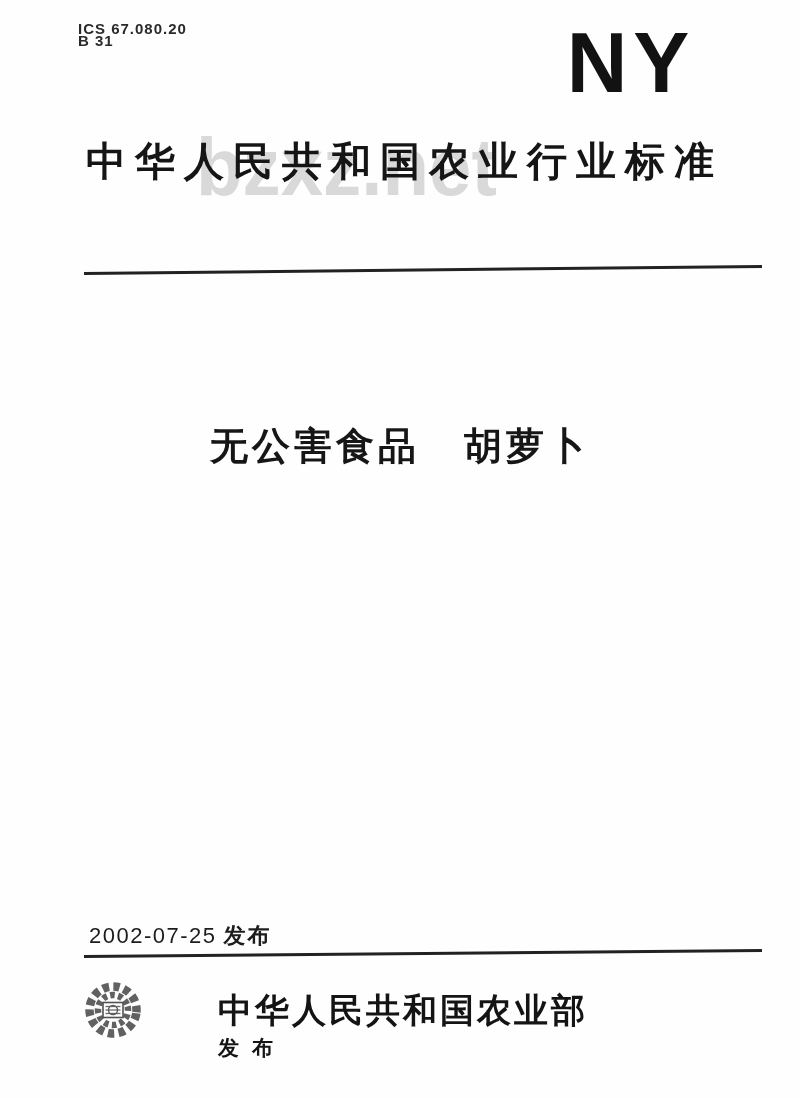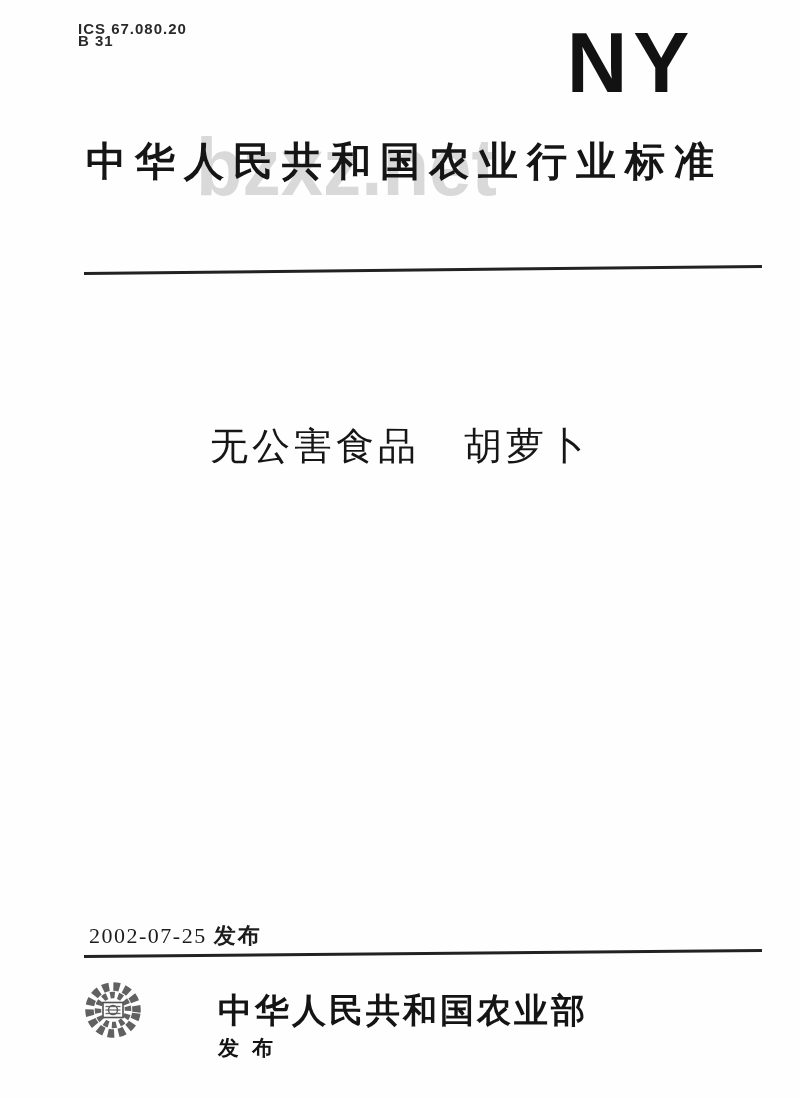--- a/index.html
+++ b/index.html
@@ -120,41 +120,40 @@
   
   .doc-title {
     position: absolute;
     left: 0;
     right: 0;
     top: 424px;
     margin: 0;
     text-align: center;
     font-size: 38px;
     line-height: 44px;
-    font-weight: 400;
+    font-weight: 700;
     letter-spacing: 4px;
     color: #161616;
   }
   .doc-title .gap {
     display: inline-block;
     width: 44px;
   }
 
   
   .date-row {
     position: absolute;
     left: 89px;
     right: 62px;
     top: 921px;
     display: flex;
     justify-content: space-between;
     align-items: baseline;
     font-size: 22px;
     color: #1c1c1c;
-    font-family: Liberation Serif, serif;
   }
   .date-row .date {
     letter-spacing: 1.5px;
     font-weight: 500;
   }
   .date-row .date-label {
     font-weight: 700;
     letter-spacing: 2px;
     margin-left: 7px;
   }

